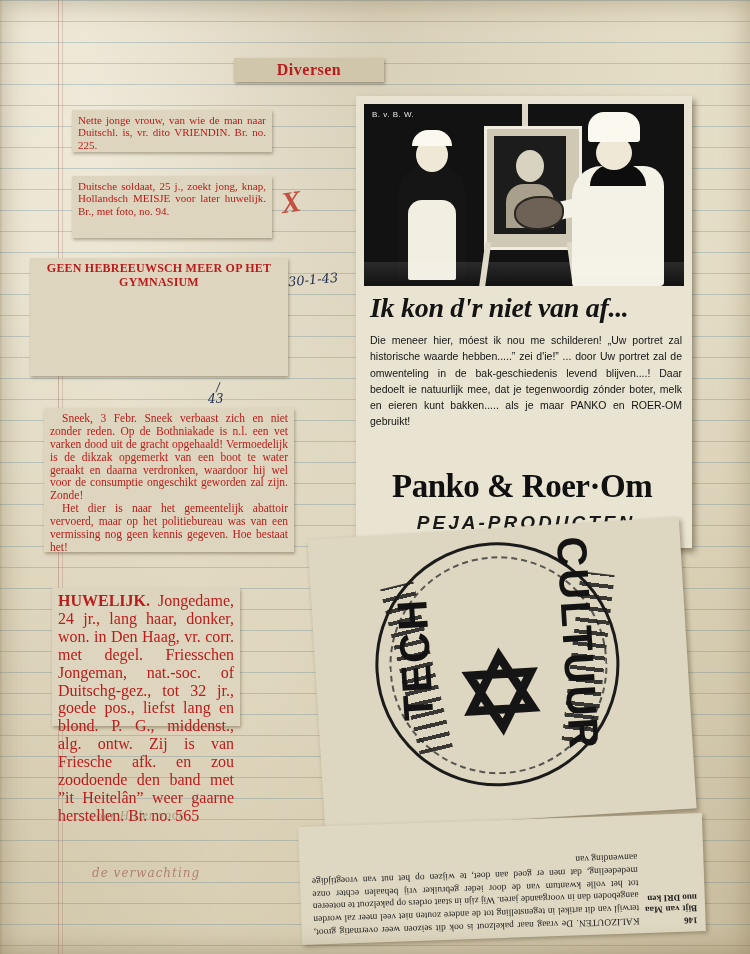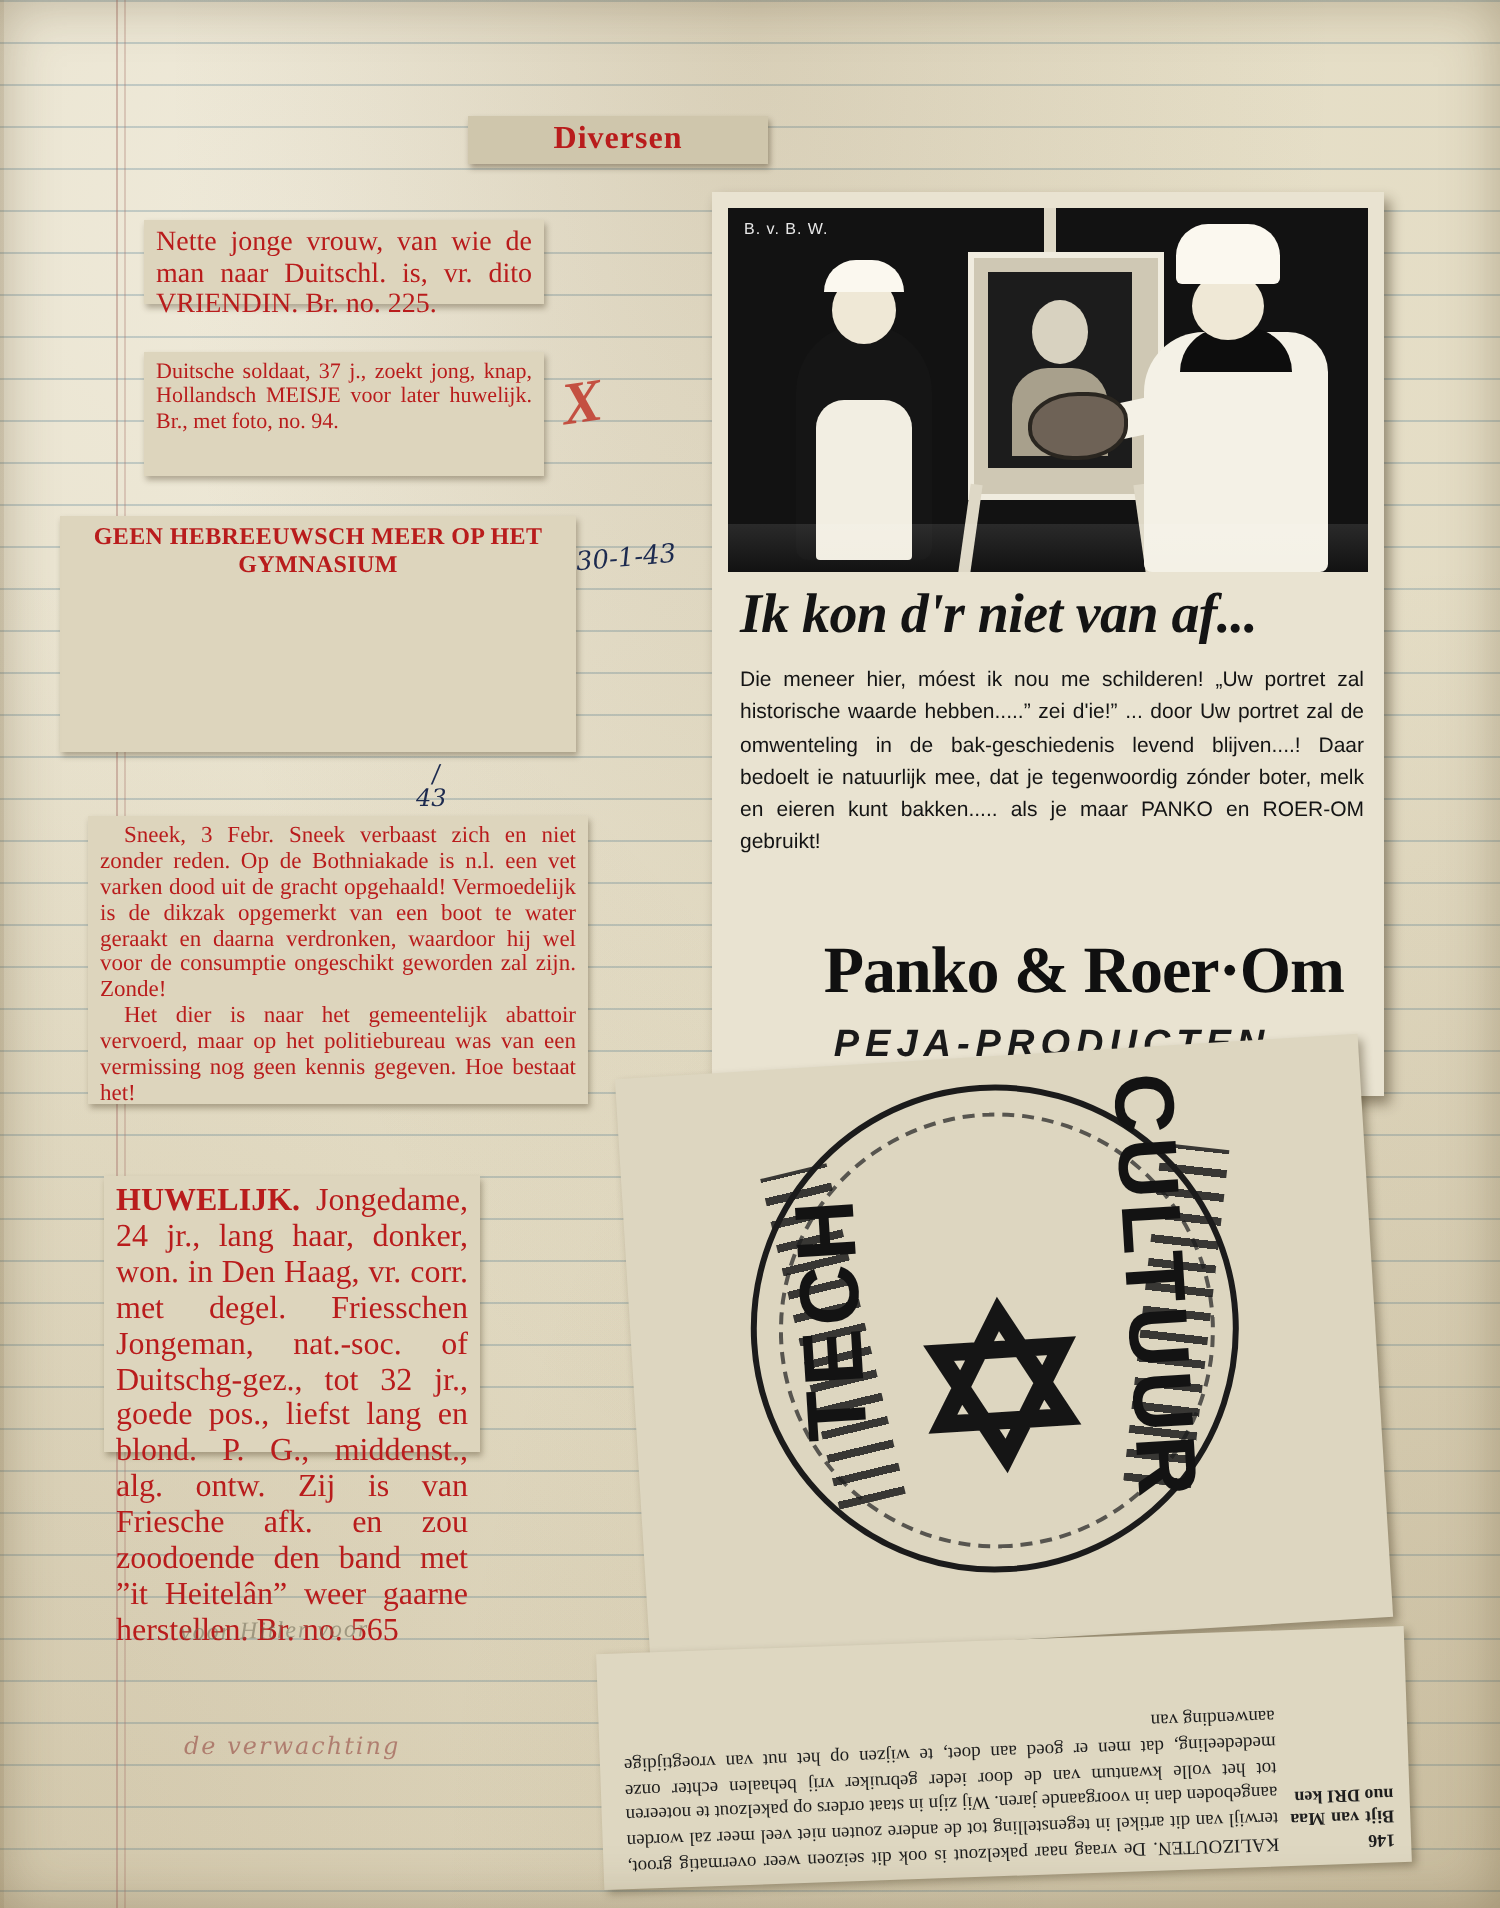--- a/index.html
+++ b/index.html
@@ -77,21 +77,21 @@
     background: #cfc6ac;
     text-align: center;
     font-weight: bold;
     font-size: 16px;
     letter-spacing: 0.5px;
     padding-top: 3px;
     box-shadow: 1px 2px 3px rgba(60,45,20,0.4);
   }
 
   
-  #ad-1 { left: 72px; top: 110px; width: 200px; height: 42px; font-size: 14px; }
+  #ad-1 { left: 72px; top: 110px; width: 200px; height: 42px; font-size: 11px; }
   #ad-2 { left: 72px; top: 176px; width: 200px; height: 62px; font-size: 11px; }
   #ad-3 { left: 30px; top: 258px; width: 258px; height: 118px; font-size: 11.5px; }
   #ad-3 .head {
     text-align: center;
     font-weight: bold;
     font-size: 12px;
     letter-spacing: 0.2px;
     line-height: 1.15;
     margin-bottom: 3px;
   }
@@ -250,23 +250,23 @@
     left: 14px; top: 236px;
     width: 312px;
     font-family: "Liberation Sans", sans-serif;
     font-size: 10.5px;
     line-height: 1.55;
     text-align: justify;
     color: #141414;
   }
   #poster-brand {
     position: absolute;
-    left: 16px; top: 372px;
+    left: 36px; top: 372px;
     width: 300px;
-    text-align: right;
+    text-align: left;
     font-family: "Liberation Serif", serif;
     font-weight: bold;
     font-size: 33px;
     color: #101010;
     letter-spacing: -0.5px;
   }
   #poster-producer {
     position: absolute;
     left: 20px; top: 416px;
     width: 300px;
@@ -400,21 +400,21 @@
   <div class="margin-rule"></div>
   <div class="margin-rule2"></div>
 
   <div id="title-clip" class="clip">Diversen</div>
 
   <div id="ad-1" class="clip news">
     <span>Nette jonge vrouw, van wie de man naar Duitschl. is, vr. dito VRIENDIN. Br. no. 225.</span>
   </div>
 
   <div id="ad-2" class="clip news">
-    <span>Duitsche soldaat, 37 j., zoekt jong, knap, Hollandsch MEISJE voor later huwelijk. Br., met foto, no. 94.</span>
+    <span>Duitsche soldaat, 25 j., zoekt jong, knap, Hollandsch MEISJE voor later huwelijk. Br., met foto, no. 94.</span>
   </div>
 
   <div id="red-x" class="hand">X</div>
 
   <div id="ad-3" class="clip news">
     <div class="head">GEEN HEBREEUWSCH MEER OP HET GYMNASIUM</div>
   </div>
   <div id="date-1" class="hand">30-1-43</div>
 
   <div id="date-2" class="hand">/</div>

